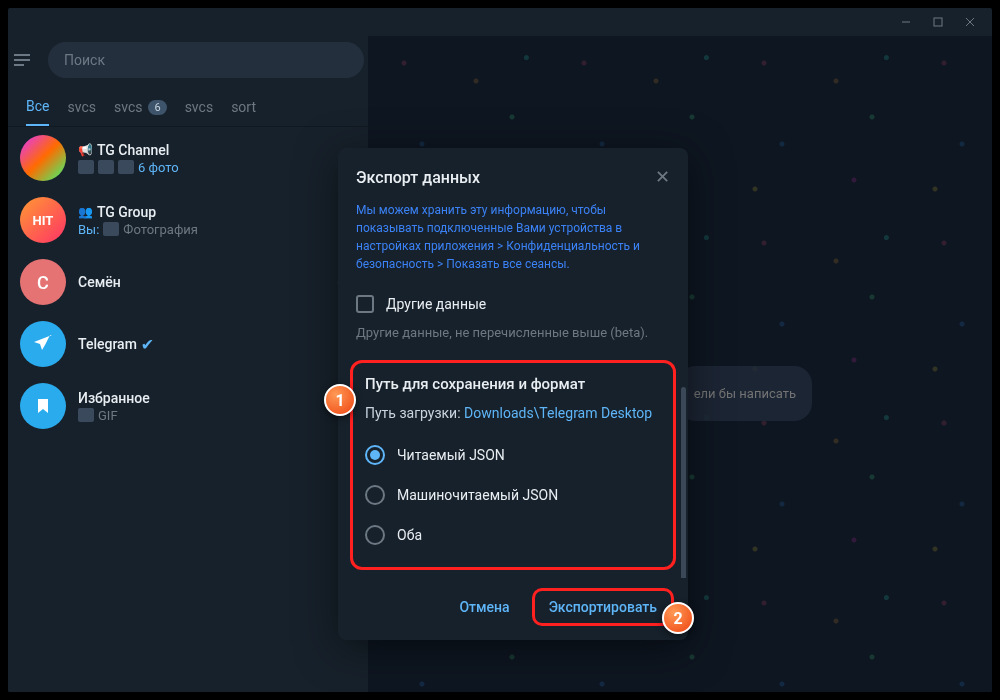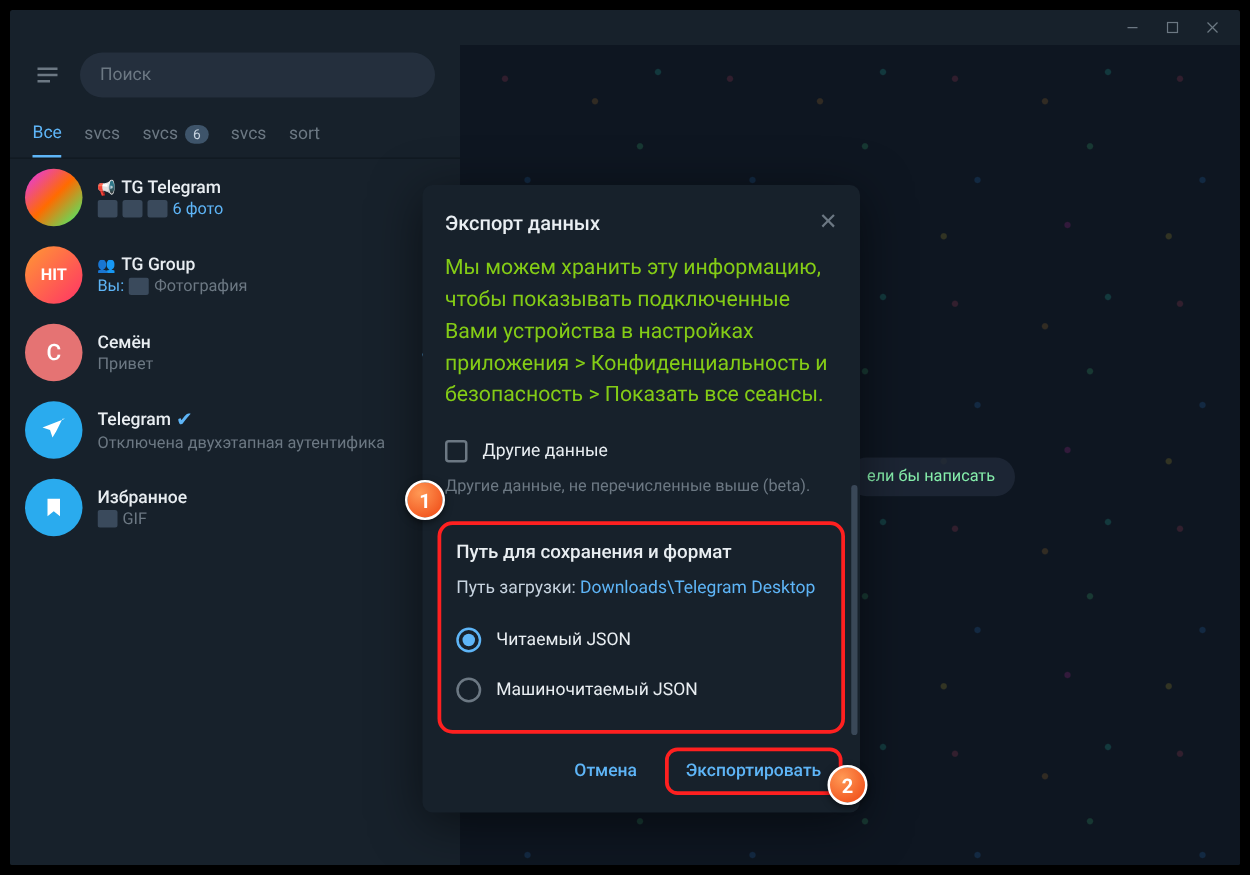--- a/index.html
+++ b/index.html
@@ -7,21 +7,21 @@
 
 .app-frame { position: absolute; top: 8px; left: 8px; right: 8px; bottom: 8px; background: #17212b; border-radius: 2px; overflow: hidden; display: flex; flex-direction: column; }
 
 .titlebar { height: 28px; display: flex; justify-content: flex-end; align-items: center; padding-right: 6px; }
 .titlebar-btn { width: 32px; height: 20px; display: flex; align-items: center; justify-content: center; color: #6c7883; cursor: pointer; }
 .titlebar-btn svg { width: 10px; height: 10px; }
 
 .app-body { flex: 1; display: flex; position: relative; }
 
 .sidebar { width: 360px; background: #17212b; display: flex; flex-direction: column; }
-.search-row { display: flex; align-items: center; padding: 6px 20px; gap: 16px; }
+.search-row { display: flex; align-items: center; padding: 6px 4px; gap: 16px; }
 .menu-icon { color: #6c7883; cursor: pointer; display:flex; align-items:center; }
 .search-input { flex: 1; background: #242f3d; border: none; border-radius: 18px; height: 36px; padding: 0 16px; color: #aeb9c5; font-size: 14px; outline: none; }
 .search-input::placeholder { color: #6c7883; }
 
 .tabs { display: flex; gap: 18px; padding: 8px 18px 0; border-bottom: 1px solid #101921; }
 .tab { color: #6c7883; font-size: 14px; padding: 6px 0 10px; cursor: pointer; display: flex; align-items: center; gap: 6px; }
 .tab.active { color: #5eb5f7; border-bottom: 2px solid #5eb5f7; }
 .tab-badge { background: #3e546a; color: #c8d4e0; border-radius: 10px; font-size: 11px; padding: 1px 6px; min-width: 16px; text-align: center; }
 
 .archive-header { color: #c8d4e0; font-size: 14px; font-weight: 500; padding: 10px 18px 6px; }
@@ -49,28 +49,28 @@
 .main-area { flex: 1; background: #0e1621; position: relative; overflow: hidden; }
 .pattern { position: absolute; inset: 0; opacity: 0.15; background:
   radial-gradient(circle at 20% 15%, #ff5577 2px, transparent 3px),
   radial-gradient(circle at 60% 25%, #ffaa33 2px, transparent 3px),
   radial-gradient(circle at 80% 45%, #55ff99 2px, transparent 3px),
   radial-gradient(circle at 30% 60%, #3399ff 2px, transparent 3px),
   radial-gradient(circle at 70% 80%, #ff33cc 2px, transparent 3px),
   radial-gradient(circle at 15% 85%, #ffdd33 2px, transparent 3px),
   radial-gradient(circle at 88% 12%, #33ffdd 2px, transparent 3px);
   background-size: 180px 180px; }
-.hint-pill { position: absolute; top: 330px; right: 180px; background: rgba(30,40,55,0.85); color: #86efac; padding: 8px 16px; border-radius: 18px; font-size: 13px; }
+.hint-pill { position: absolute; top: 330px; right: 180px; background: rgba(30,40,55,0.85); color: #737373; padding: 20px 16px; border-radius: 18px; font-size: 13px; }
 
 .modal { position: absolute; left: 330px; top: 112px; width: 350px; background: #17212b; border-radius: 8px; box-shadow: 0 8px 40px rgba(0,0,0,0.5); padding: 18px 0 14px; }
 .modal-header { display: flex; justify-content: space-between; align-items: flex-end; padding: 0 18px 10px; }
 .modal-title { color: #e9eef2; font-size: 16px; font-weight: 500; }
 .modal-close { color: #6c7883; cursor: pointer; font-size: 18px; }
 .modal-scroll { max-height: 390px; overflow: hidden; position: relative; }
-.modal-desc { color: #84cc16; font-size: 17px; line-height: 1.5; padding: 4px 18px 14px; }
+.modal-desc { color: #3b82f6; font-size: 12px; line-height: 1.5; padding: 4px 18px 14px; }
 .checkbox-row { display: flex; align-items: center; gap: 12px; padding: 8px 18px; cursor: pointer; }
 .checkbox { width: 18px; height: 18px; border: 2px solid #6c7883; border-radius: 3px; }
 .checkbox-label { color: #e9eef2; font-size: 14px; }
 .sub-desc { color: #6c7883; font-size: 13px; padding: 4px 18px 16px; }
 
 .section { border: 3px solid #ff2020; border-radius: 12px; margin: 4px 12px 8px; padding: 12px 8px; position: relative; }
 .section-title { color: #e9eef2; font-size: 15px; font-weight: 500; margin-bottom: 12px; padding-left: 4px; }
 .path-row { font-size: 14px; padding: 0 4px 14px; }
 .path-label { color: #c8d4e0; }
 .path-value { color: #5eb5f7; cursor: pointer; }
@@ -147,21 +147,21 @@
       </div>
 
 
       <div class="chat-list">
 
         <div class="chat-item">
           <div class="avatar avatar-tg"></div>
           <div class="chat-content">
             <div class="chat-title-row">
               <span class="chat-prefix-icon">📢</span>
-              <span class="chat-title">TG Telegram</span>
+              <span class="chat-title">TG Channel</span>
             </div>
             <div class="chat-subtitle">
               <span class="thumb"></span>
               <span class="thumb"></span>
               <span class="thumb"></span>
               <span class="link">6 фото</span>
             </div>
           </div>
         </div>
 
@@ -179,39 +179,37 @@
             </div>
           </div>
         </div>
 
         <div class="chat-item">
           <div class="avatar avatar-c">С</div>
           <div class="chat-content">
             <div class="chat-title-row">
                 <span class="chat-title">Семён</span>
               </div>
-            <div class="chat-subtitle">Привет</div>
           </div>
           <div class="chat-meta">
               <span class="check">✓✓</span>
             </div>
         </div>
 
         <div class="chat-item">
           <div class="avatar avatar-telegram">
             <svg width="24" height="24" viewBox="0 0 24 24" fill="#fff">
                 <path d="M21 3L3 10l6 2 2 6 3-5 5-10z"></path>
               </svg>
           </div>
           <div class="chat-content">
             <div class="chat-title-row">
               <span class="chat-title">Telegram</span>
               <span class="verified">✔</span>
             </div>
-            <div class="chat-subtitle">Отключена двухэтапная аутентифика</div>
           </div>
         </div>
 
         <div class="chat-item">
           <div class="avatar avatar-saved">
             <svg width="20" height="20" viewBox="0 0 20 20" fill="#fff">
                 <path d="M5 3h10v14l-5-4-5 4V3z"></path>
               </svg>
           </div>
           <div class="chat-content">
@@ -255,20 +253,24 @@
             <span class="path-label">Путь загрузки: </span><span class="path-value">Downloads\Telegram Desktop</span>
           </div>
           <div class="radio-row">
             <div class="radio selected"></div>
             <div class="radio-label">Читаемый JSON</div>
           </div>
           <div class="radio-row">
             <div class="radio"></div>
             <div class="radio-label">Машиночитаемый JSON</div>
           </div>
+          <div class="radio-row">
+            <div class="radio"></div>
+            <div class="radio-label">Оба</div>
+          </div>
         </div>
 
         <div class="scrollbar-track">
           <div class="scrollbar-thumb" style="top:180px;height:200px"></div>
         </div>
       </div>
 
       <div class="modal-actions">
         <button class="btn">Отмена</button>
         <button class="btn highlighted">Экспортировать</button>

